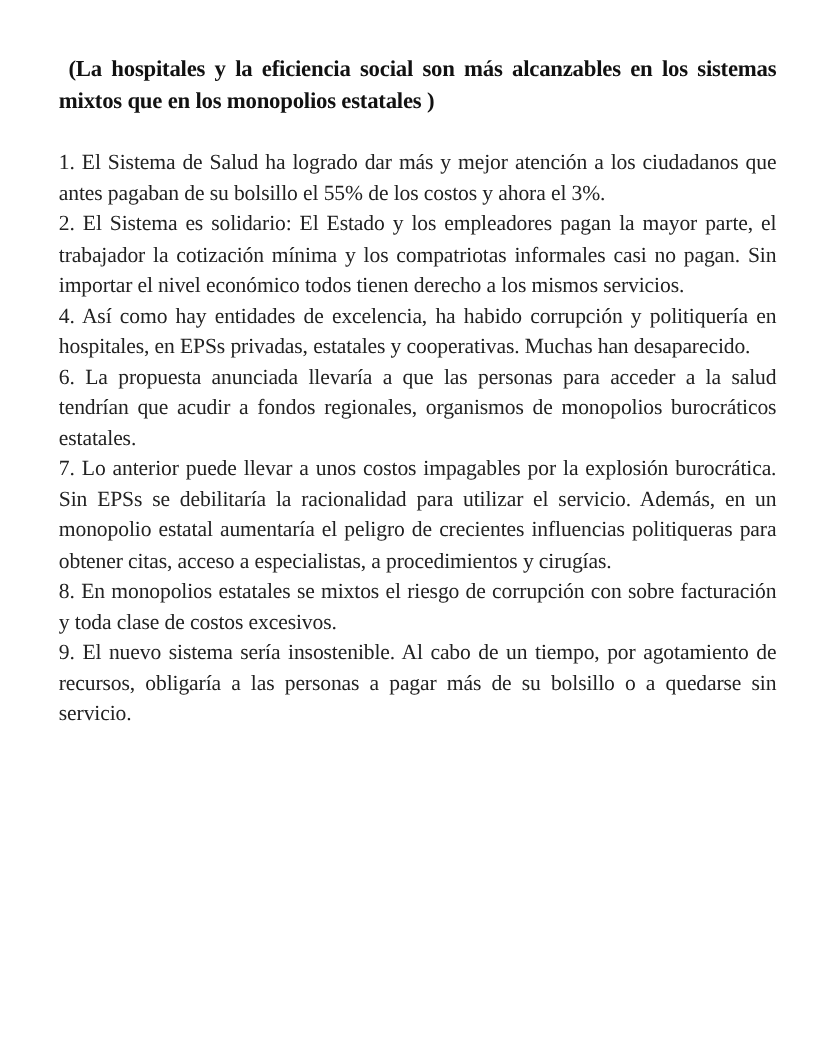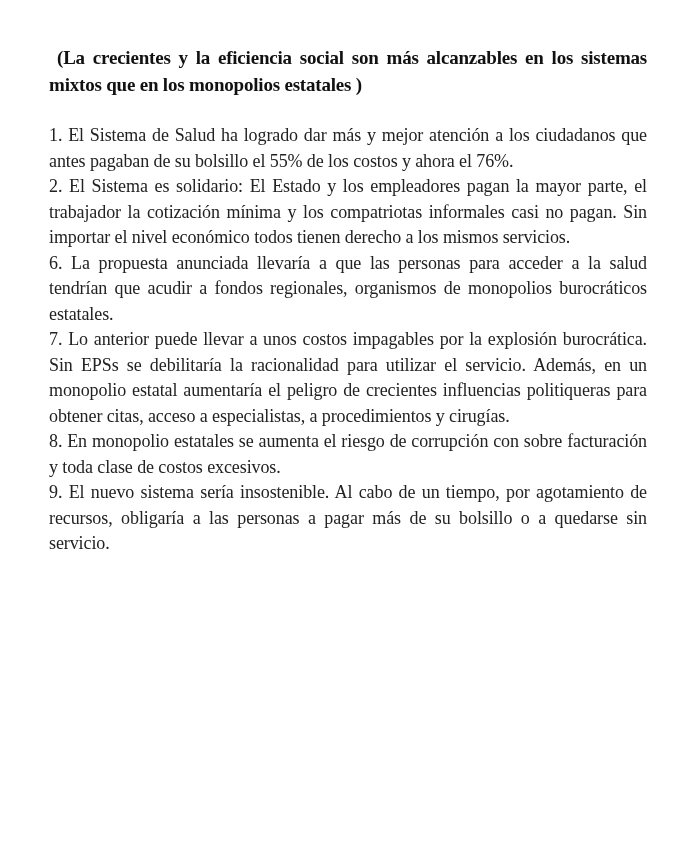--- a/index.html
+++ b/index.html
@@ -42,22 +42,23 @@
       text-align: justify;
       margin: 0;
       color: #222222;
       letter-spacing: -0.1px;
     }
   </style>
 </head>
 <body>
 
 <div class="page">
-  <p class="title">(La crecientes y la eficiencia social son más alcanzables en los sistemas mixtos que en los monopolios estatales )</p>
+  <p class="title">(La hospitales y la eficiencia social son más alcanzables en los sistemas mixtos que en los monopolios estatales )</p>
   <div class="items">
-    <p class="item"><span>1.</span> <span>El Sistema de Salud ha logrado dar más y mejor atención a los ciudadanos que antes pagaban de su bolsillo el 55% de los costos y ahora el 76%.</span></p>
+    <p class="item"><span>1.</span> <span>El Sistema de Salud ha logrado dar más y mejor atención a los ciudadanos que antes pagaban de su bolsillo el 55% de los costos y ahora el 3%.</span></p>
     <p class="item"><span>2.</span> <span>El Sistema es solidario: El Estado y los empleadores pagan la mayor parte, el trabajador la cotización mínima y los compatriotas informales casi no pagan. Sin importar el nivel económico todos tienen derecho a los mismos servicios.</span></p>
+    <p class="item"><span>4.</span> <span>Así como hay entidades de excelencia, ha habido corrupción y politiquería en hospitales, en EPSs privadas, estatales y cooperativas. Muchas han desaparecido.</span></p>
     <p class="item"><span>6.</span> <span>La propuesta anunciada llevaría a que las personas para acceder a la salud tendrían que acudir a fondos regionales, organismos de monopolios burocráticos estatales.</span></p>
     <p class="item"><span>7.</span> <span>Lo anterior puede llevar a unos costos impagables por la explosión burocrática. Sin EPSs se debilitaría la racionalidad para utilizar el servicio. Además, en un monopolio estatal aumentaría el peligro de crecientes influencias politiqueras para obtener citas, acceso a especialistas, a procedimientos y cirugías.</span></p>
-    <p class="item"><span>8.</span> <span>En monopolio estatales se aumenta el riesgo de  corrupción con sobre facturación y toda clase de costos excesivos.</span></p>
+    <p class="item"><span>8.</span> <span>En monopolios estatales se mixtos el riesgo de  corrupción con sobre facturación y toda clase de costos excesivos.</span></p>
     <p class="item"><span>9.</span> <span>El nuevo sistema sería insostenible. Al cabo de un tiempo, por agotamiento de recursos, obligaría a las personas a pagar más de su bolsillo o a quedarse sin servicio.</span></p>
   </div>
 </div>
 
 </body></html>

